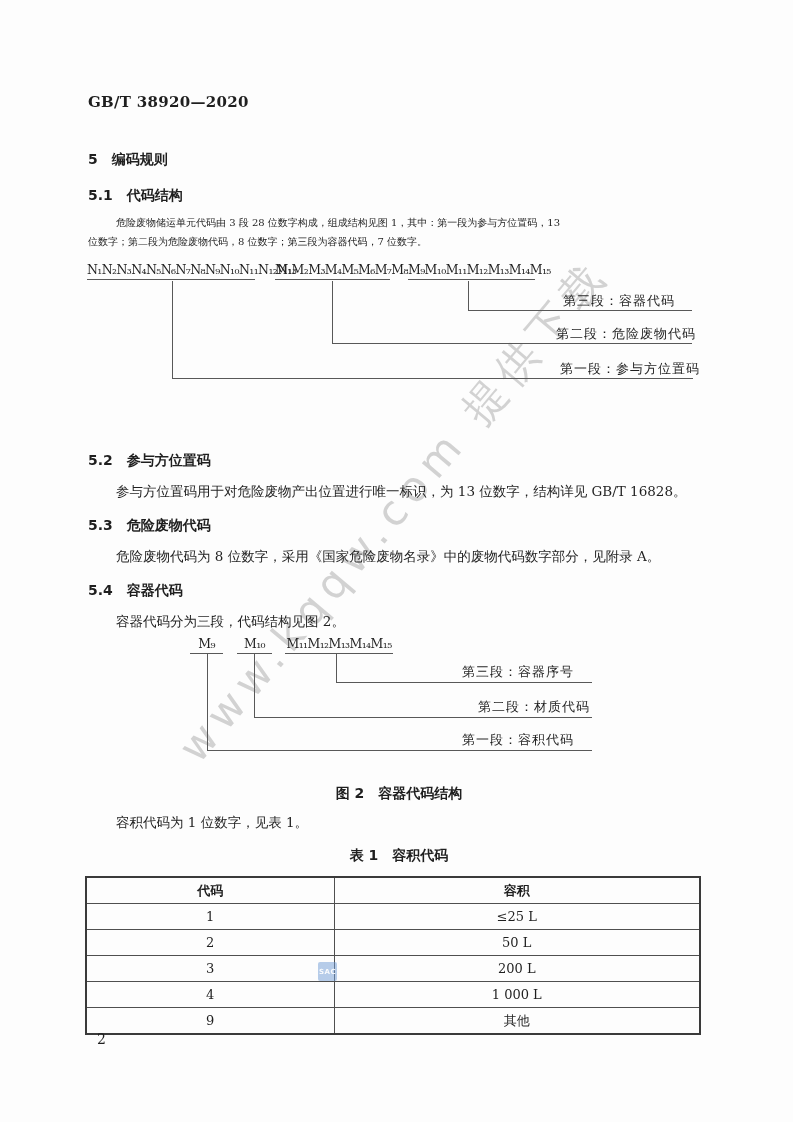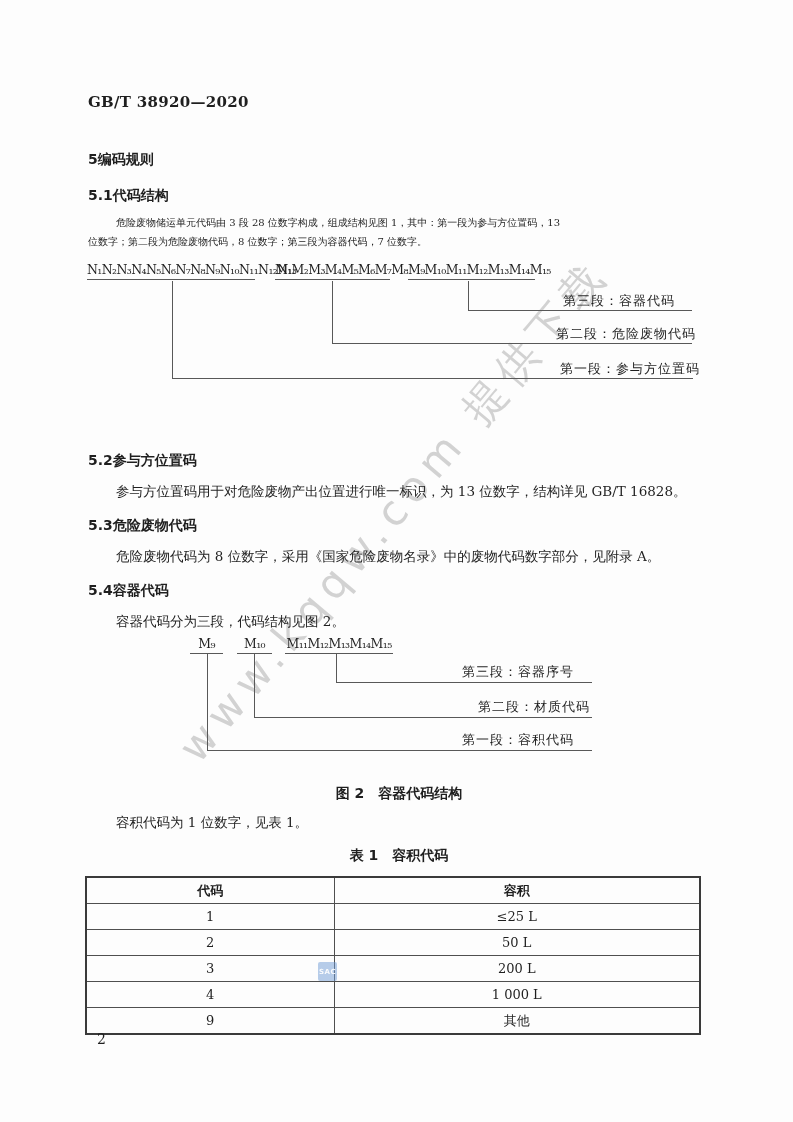--- a/index.html
+++ b/index.html
@@ -3,21 +3,21 @@
 <meta charset="utf-8">
 <style>
   html,body{margin:0;padding:0;background:#e9e9e9;}
   .page{
     position:relative;width:793px;height:1122px;background:#fdfdfd;
     margin:0 auto;overflow:hidden;color:#1f1f1f;
     font-family:"DejaVu Serif","Liberation Serif",serif;
   }
   
   .h{position:absolute;font-family:"DejaVu Sans","Liberation Sans",sans-serif;font-weight:bold;font-size:14px;white-space:nowrap;}
-  .h .ht{}
+  .h .ht{margin-left:14px;}
   .doccode{position:absolute;left:88px;top:93px;font-weight:bold;font-size:15px;letter-spacing:.3px;font-family:"DejaVu Serif","Liberation Serif",serif;}
   
   .para{position:absolute;left:88px;width:624px;font-size:10px;line-height:19px;}
   .pline.indent{padding-left:28px;}
   .para1line{position:absolute;left:88px;width:624px;font-size:13.5px;padding-left:28px;box-sizing:border-box;white-space:nowrap;}
   
   .fseg{position:absolute;border-bottom:1px solid #585858;text-align:center;font-size:12.5px;letter-spacing:-0.6px;height:17px;white-space:nowrap;overflow:visible;}
   .vline{position:absolute;width:1px;background:#585858;}
   .hline{position:absolute;height:1px;background:#585858;}
   .flabel{position:absolute;font-size:13px;white-space:nowrap;letter-spacing:1px;}

